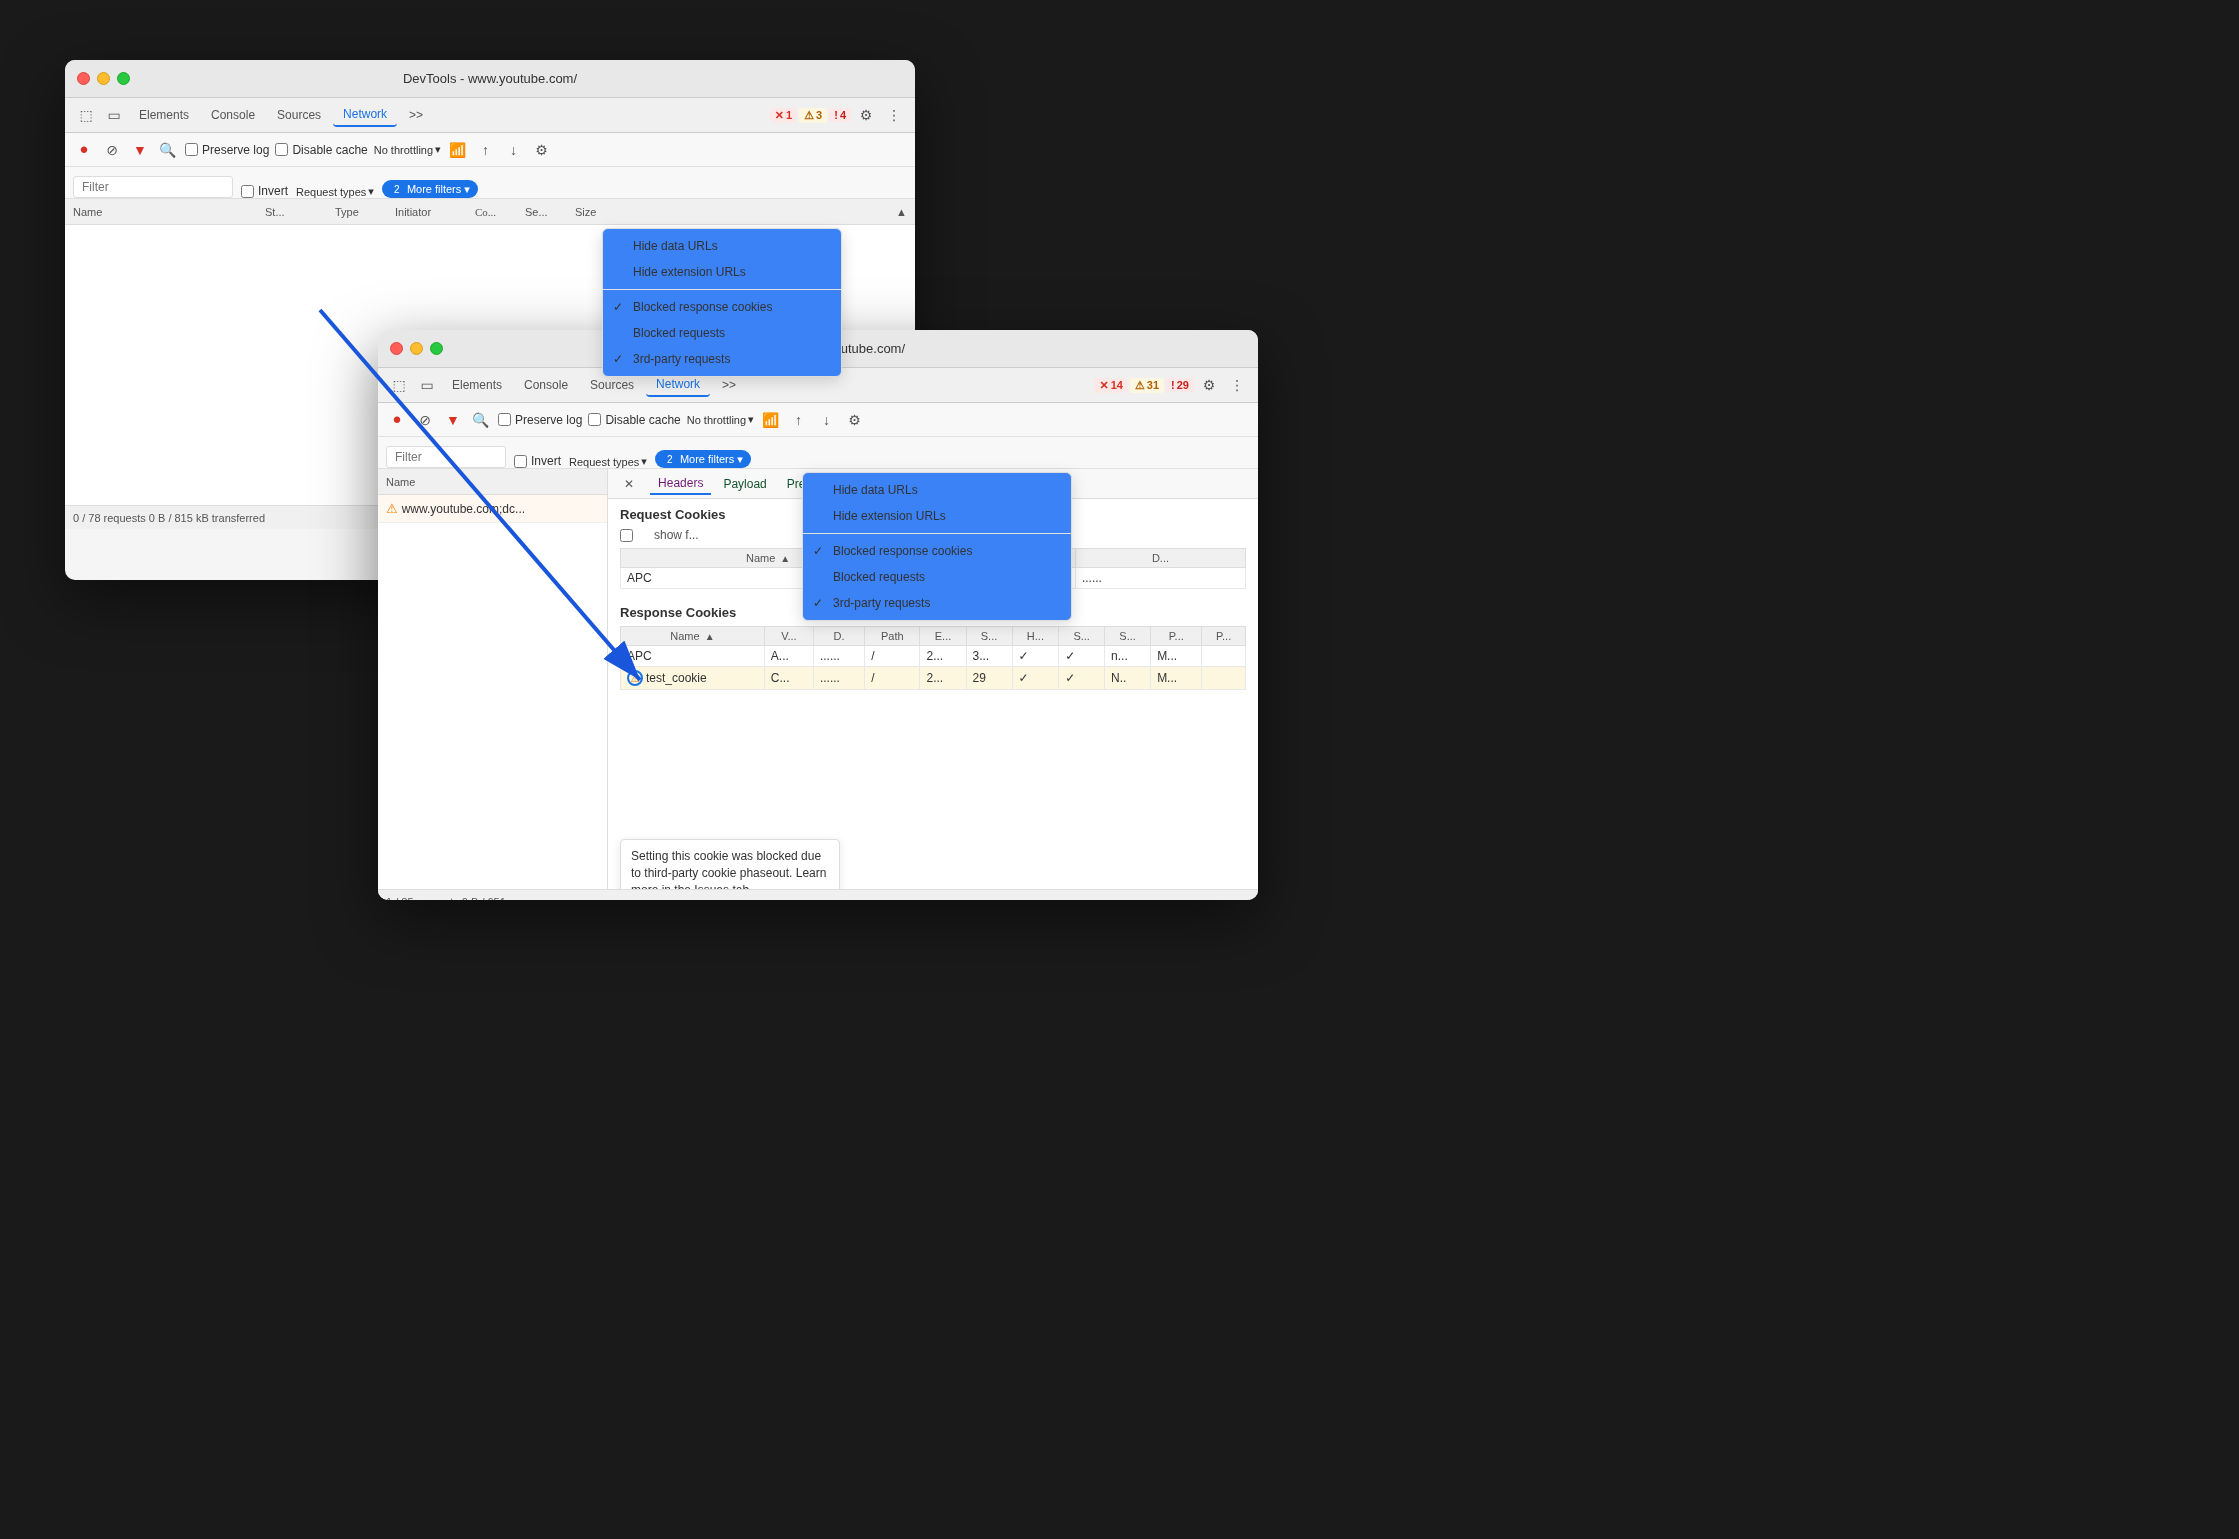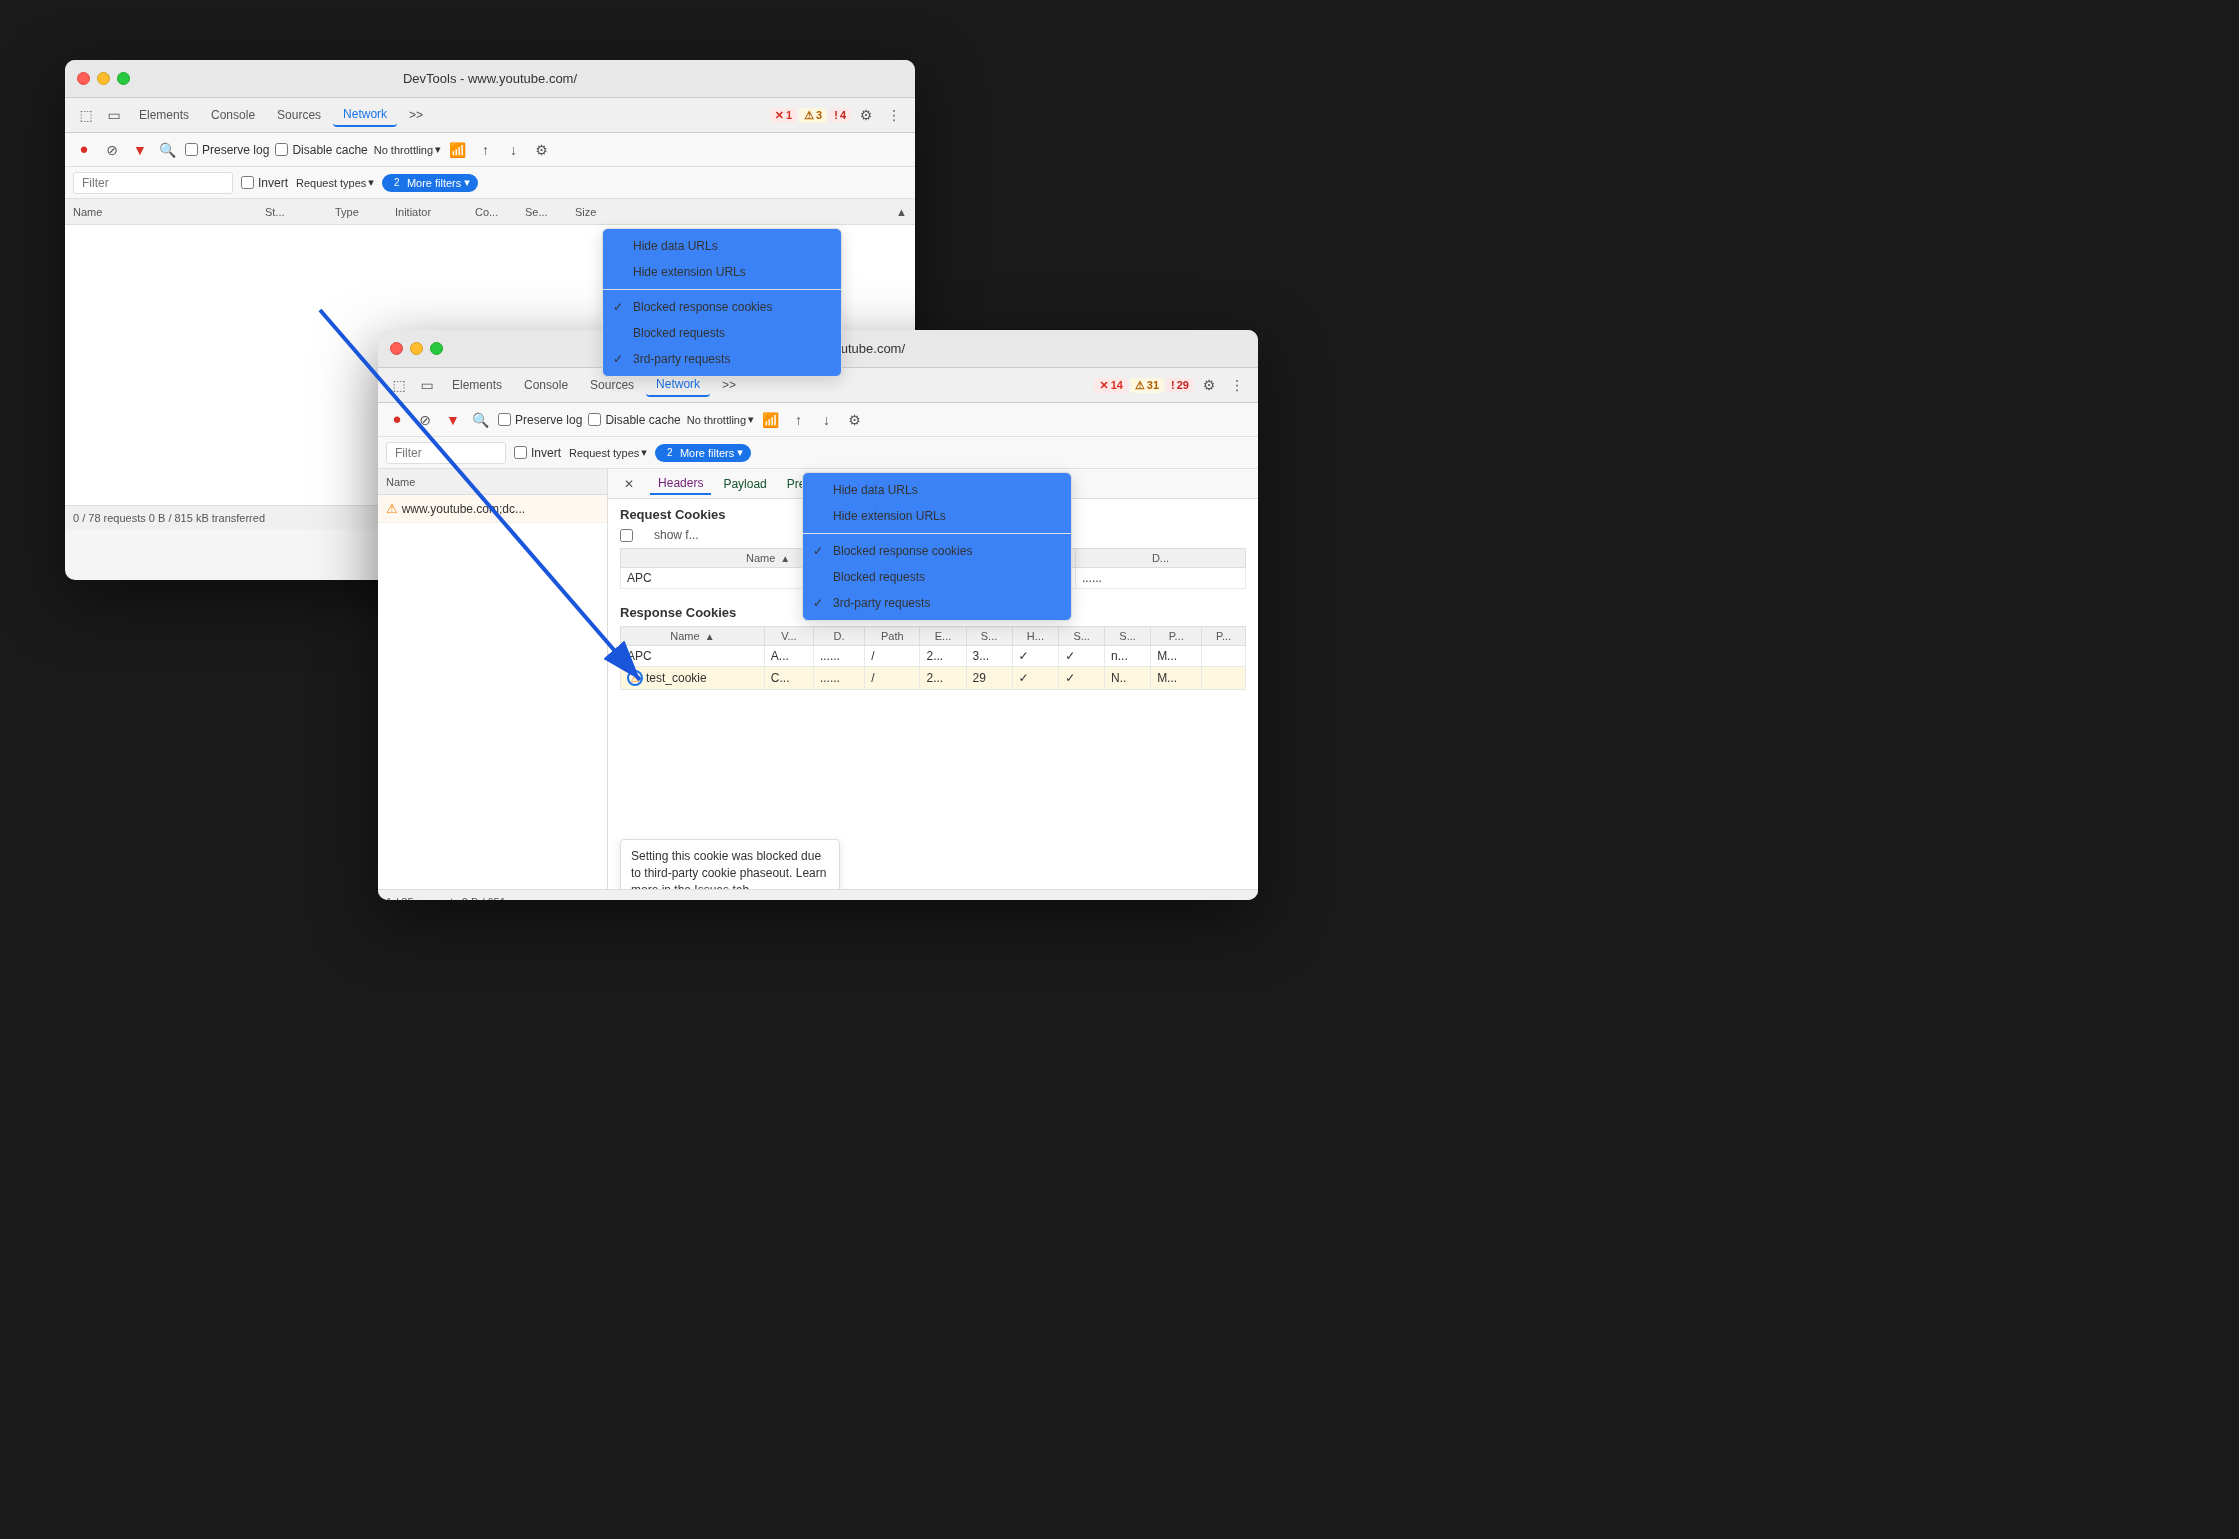--- a/index.html
+++ b/index.html
@@ -158,21 +158,21 @@
       display: flex;
       align-items: center;
       gap: 2px;
     }
 
     
     .filter-bar {
       background: #f8f8f8;
       height: 32px;
       display: flex;
-      align-items: center;
+      align-items: flex-end;
       padding: 0 8px;
       gap: 8px;
       border-bottom: 1px solid #e0e0e0;
     }
 
     .filter-input {
       background: white;
       border: 1px solid #ddd;
       border-radius: 3px;
       padding: 3px 8px;
@@ -210,21 +210,21 @@
       border-bottom: 1px solid #ddd;
       font-size: 11px;
       color: #555;
       font-weight: 500;
     }
 
     .col-name { width: 200px; padding-left: 8px; }
     .col-status { width: 50px; }
     .col-type { width: 60px; margin-left: 20px; }
     .col-init { width: 80px; }
-    .col-co { width: 50px; }
+    .col-co { width: 50px; font-family: Liberation Serif, serif; }
     .col-se { width: 50px; }
     .col-size { width: 50px; }
 
     
     .status-bar {
       background: #f0f0f0;
       height: 24px;
       display: flex;
       align-items: center;
       padding: 0 8px;

